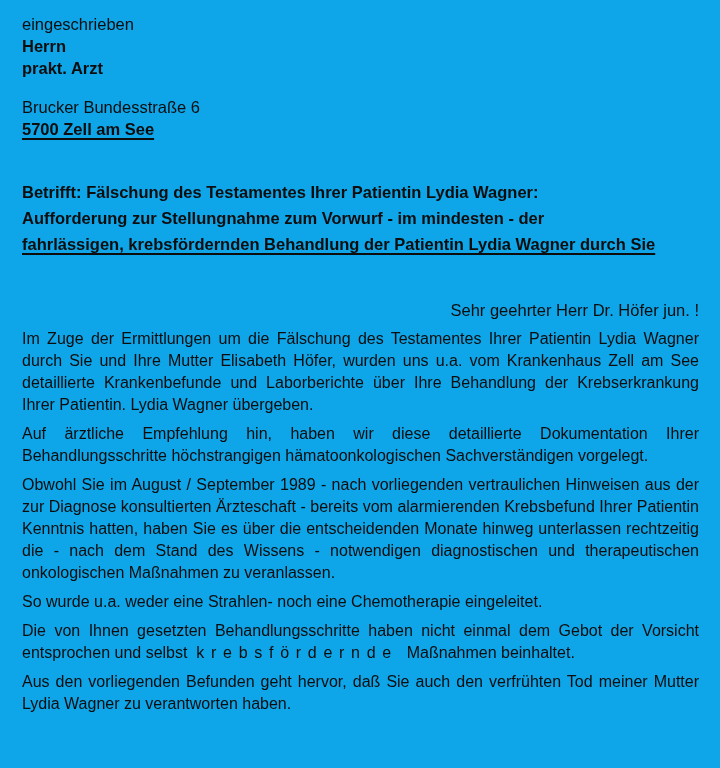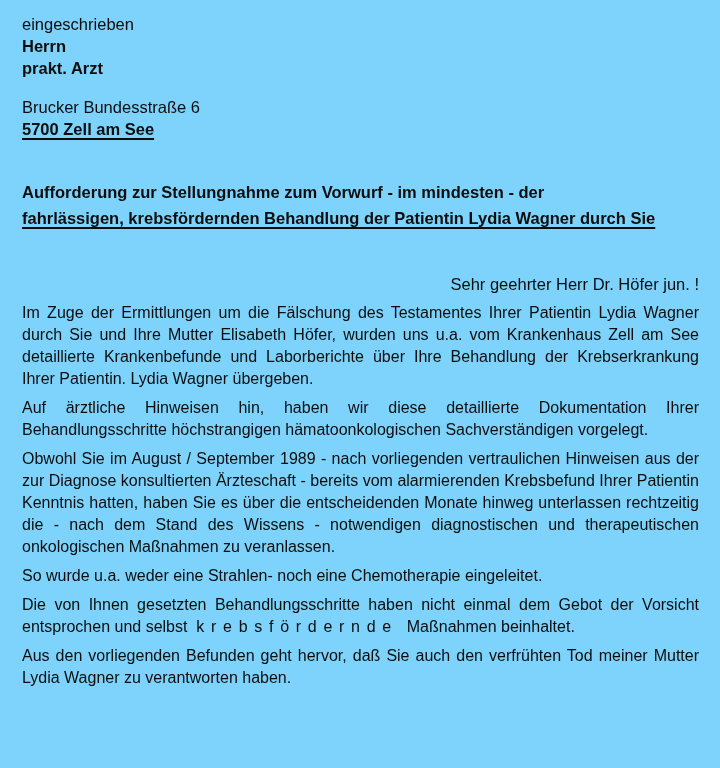--- a/index.html
+++ b/index.html
@@ -11,21 +11,21 @@
   body {
     background: #ffffff;
     color: #0d0d0d;
     font-family: "Liberation Sans", "DejaVu Sans", sans-serif;
     -webkit-font-smoothing: antialiased;
   }
   .letter-page {
     width: 720px;
     height: 768px;
     padding: 13px 21px 0 22px;
-    background: #7dd3fc;
+    background: #0ea5e9;
   }
   
   .recipient-block {
     font-size: 16.5px;
     line-height: 22px;
   }
   .recipient-block .line { white-space: nowrap; }
   .bold { font-weight: bold; }
   .recipient-street { margin-top: 17px; }
   .recipient-city {
@@ -74,28 +74,29 @@
 
   <div class="recipient-block">
     <div class="line">eingeschrieben</div>
     <div class="line bold">Herrn</div>
     <div class="line bold">prakt. Arzt</div>
     <div class="line recipient-street">Brucker Bundesstraße 6</div>
     <div class="line"><span class="recipient-city">5700 Zell am See</span></div>
   </div>
 
   <div class="subject-block">
+    <div>Betrifft: Fälschung des Testamentes Ihrer Patientin Lydia Wagner:</div>
     <div>Aufforderung zur Stellungnahme zum Vorwurf - im mindesten - der</div>
     <div class="subject-underline">fahrlässigen, krebsfördernden Behandlung der Patientin Lydia Wagner durch Sie</div>
   </div>
 
   <div class="greeting">Sehr geehrter Herr Dr. Höfer jun. !</div>
 
   <div class="body-text">
     <p>Im Zuge der Ermittlungen um die Fälschung des Testamentes Ihrer Patientin Lydia Wagner durch Sie und Ihre Mutter Elisabeth Höfer, wurden uns u.a. vom Krankenhaus Zell am See detaillierte Krankenbefunde und Laborberichte über Ihre Behandlung der Krebserkrankung Ihrer Patientin. Lydia Wagner übergeben.</p>
-    <p>Auf ärztliche Hinweisen hin, haben wir diese detaillierte Dokumentation Ihrer Behandlungsschritte höchstrangigen hämatoonkologischen Sachverständigen vorgelegt.</p>
+    <p>Auf ärztliche Empfehlung hin, haben wir diese detaillierte Dokumentation Ihrer Behandlungsschritte höchstrangigen hämatoonkologischen Sachverständigen vorgelegt.</p>
     <p>Obwohl Sie im August / September 1989 - nach vorliegenden vertraulichen Hinweisen aus der zur Diagnose konsultierten Ärzteschaft - bereits vom alarmierenden Krebsbefund Ihrer Patientin Kenntnis hatten, haben Sie es über die entscheidenden Monate hinweg unterlassen rechtzeitig die - nach dem Stand des Wissens - notwendigen diagnostischen und therapeutischen onkologischen Maßnahmen zu veranlassen.</p>
     <p>So wurde u.a. weder eine Strahlen- noch eine Chemotherapie eingeleitet.</p>
     <p><span>Die von Ihnen gesetzten Behandlungsschritte haben nicht einmal dem Gebot der Vorsicht entsprochen und selbst</span><span class="emphasis-spaced">krebsfördernde</span><span>Maßnahmen beinhaltet.</span></p>
     <p>Aus den vorliegenden Befunden geht hervor, daß Sie auch den verfrühten Tod meiner Mutter Lydia Wagner zu verantworten haben.</p>
   </div>
 
 </div>
 
 </body></html>

